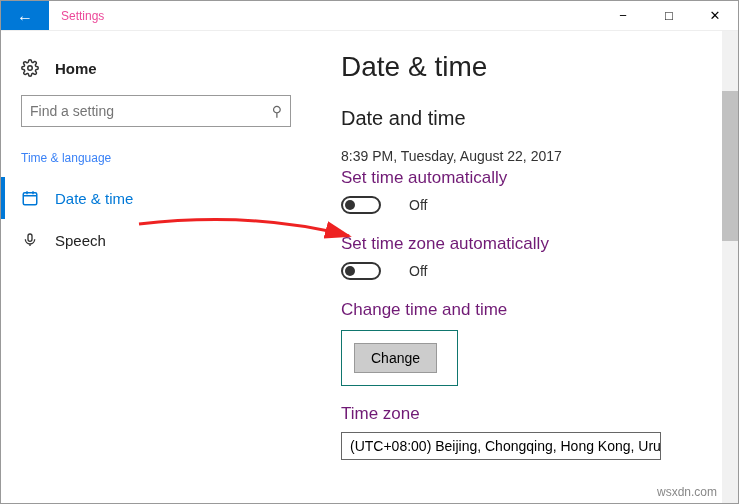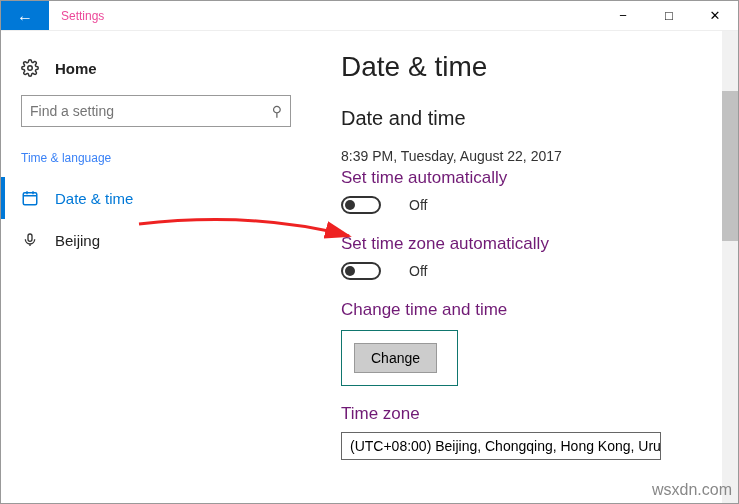--- a/index.html
+++ b/index.html
@@ -43,21 +43,21 @@
     .change-wrap { border: 1px solid #0f766e; display: inline-block; padding: 12px 20px 12px 12px; margin: 2px 0 18px 0; }
     .change-btn { background: #ccc; border: 1px solid #999; padding: 6px 16px; font-size: 14px; color: #000; display: inline-block; }
 
     .tz-select { margin-top: 6px; border: 1px solid #666; padding: 5px 8px; font-size: 14px; color: #000; width: 320px; white-space: nowrap; overflow: hidden; }
 
     .scrollbar { position: absolute; right: 0; top: 30px; bottom: 0; width: 16px; background: #f1f1f1; }
     .scroll-thumb { position: absolute; left: 0; right: 0; top: 60px; height: 150px; background: #c1c1c1; }
 
     .arrow-svg { position: absolute; left: 133px; top: 205px; width: 230px; height: 45px; pointer-events: none; }
 
-    .watermark { position: absolute; right: 6px; bottom: 4px; font-size: 16px; color: #888; }
+    .watermark { position: absolute; right: 21px; bottom: 4px; font-size: 12px; color: #888; }
   </style>
 </head>
 <body>
 
 <div class="titlebar">
   <div class="back-btn">
     <span>←</span>
   </div>
   <div class="title-text">Settings</div>
   <div class="win-controls">
@@ -104,21 +104,21 @@
     </div>
 
 
     <div class="nav-item">
       <span class="icon">
         <svg viewBox="0 0 24 24" width="16" height="16" fill="none" stroke="currentColor" stroke-width="2">
             <rect x="9" y="3" width="6" height="11" rx="3"></rect>
             <path d="M5 11a7 7 0 0 0 14 0M12 18v3"></path>
           </svg>
       </span>
-      <span>Beijing</span>
+      <span>Speech</span>
     </div>
   </div>
 
   <div class="main">
     <div class="page-title">Date &amp; time</div>
     <div class="subhead">Date and time</div>
     <div class="datetime-now">8:39 PM, Tuesday, August 22, 2017</div>
 
     <div class="label">Set time automatically</div>
     <div class="toggle-row">

